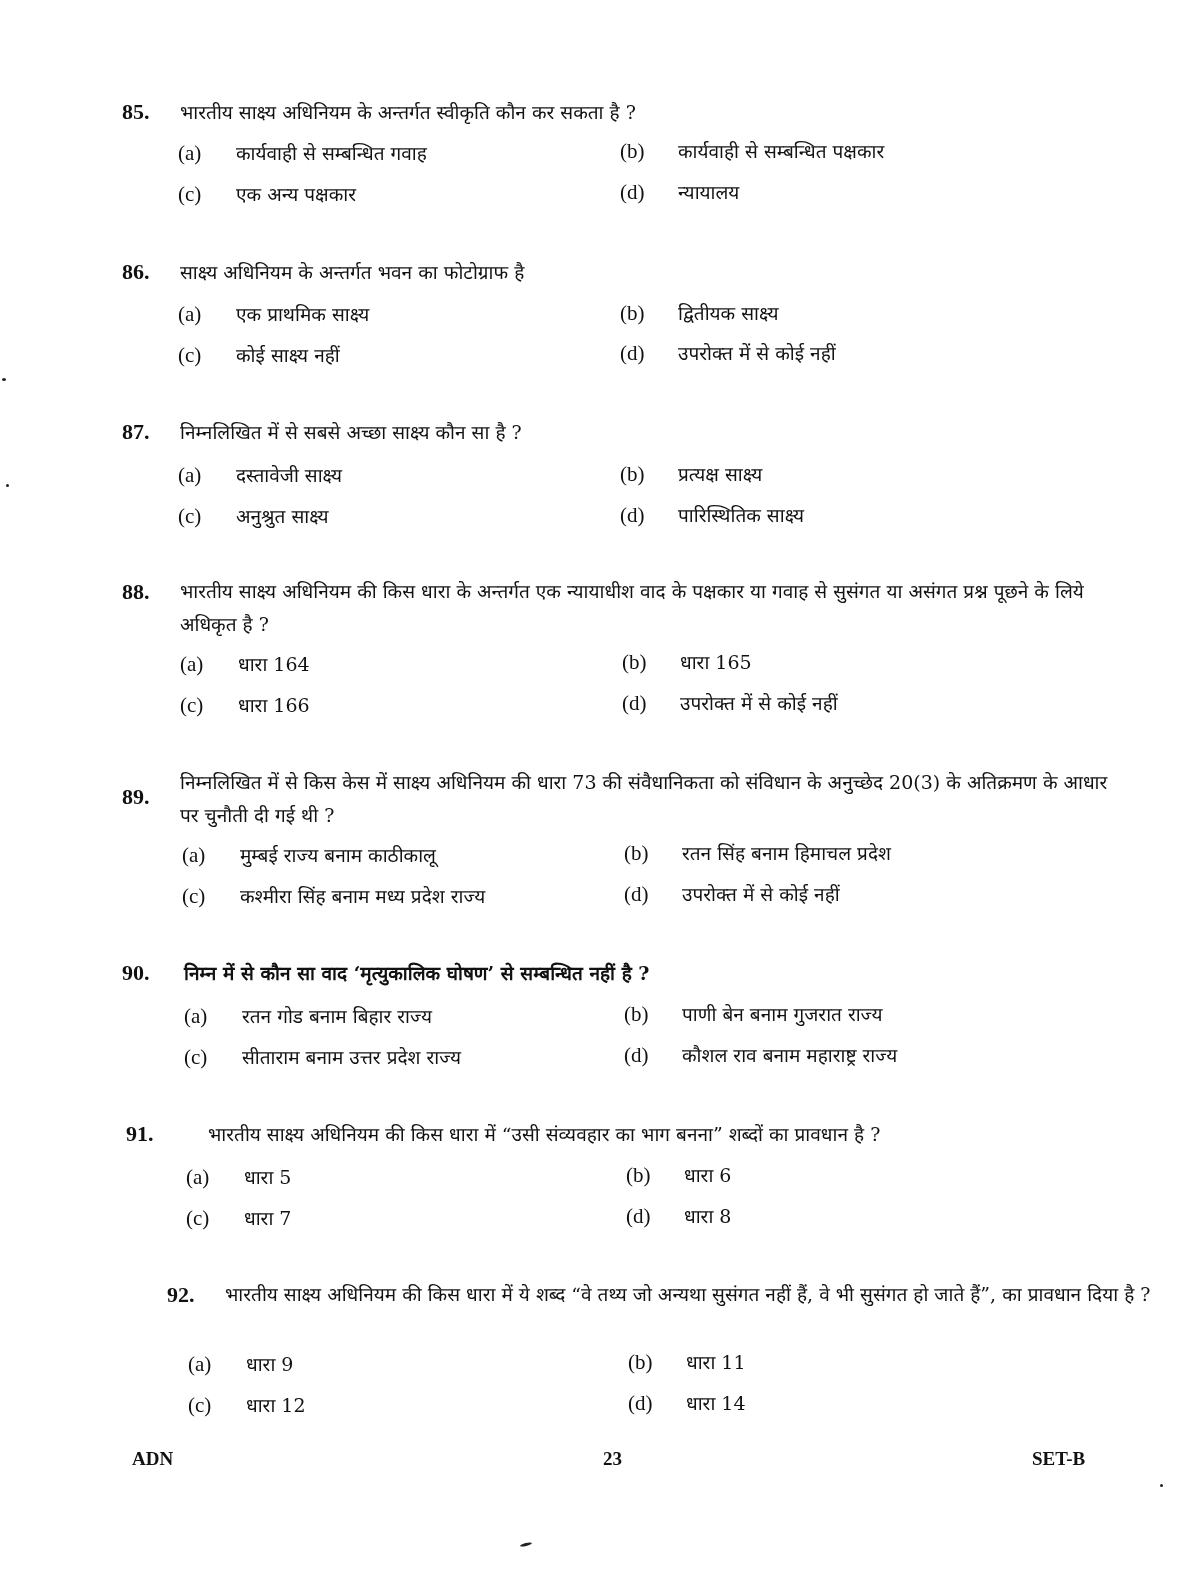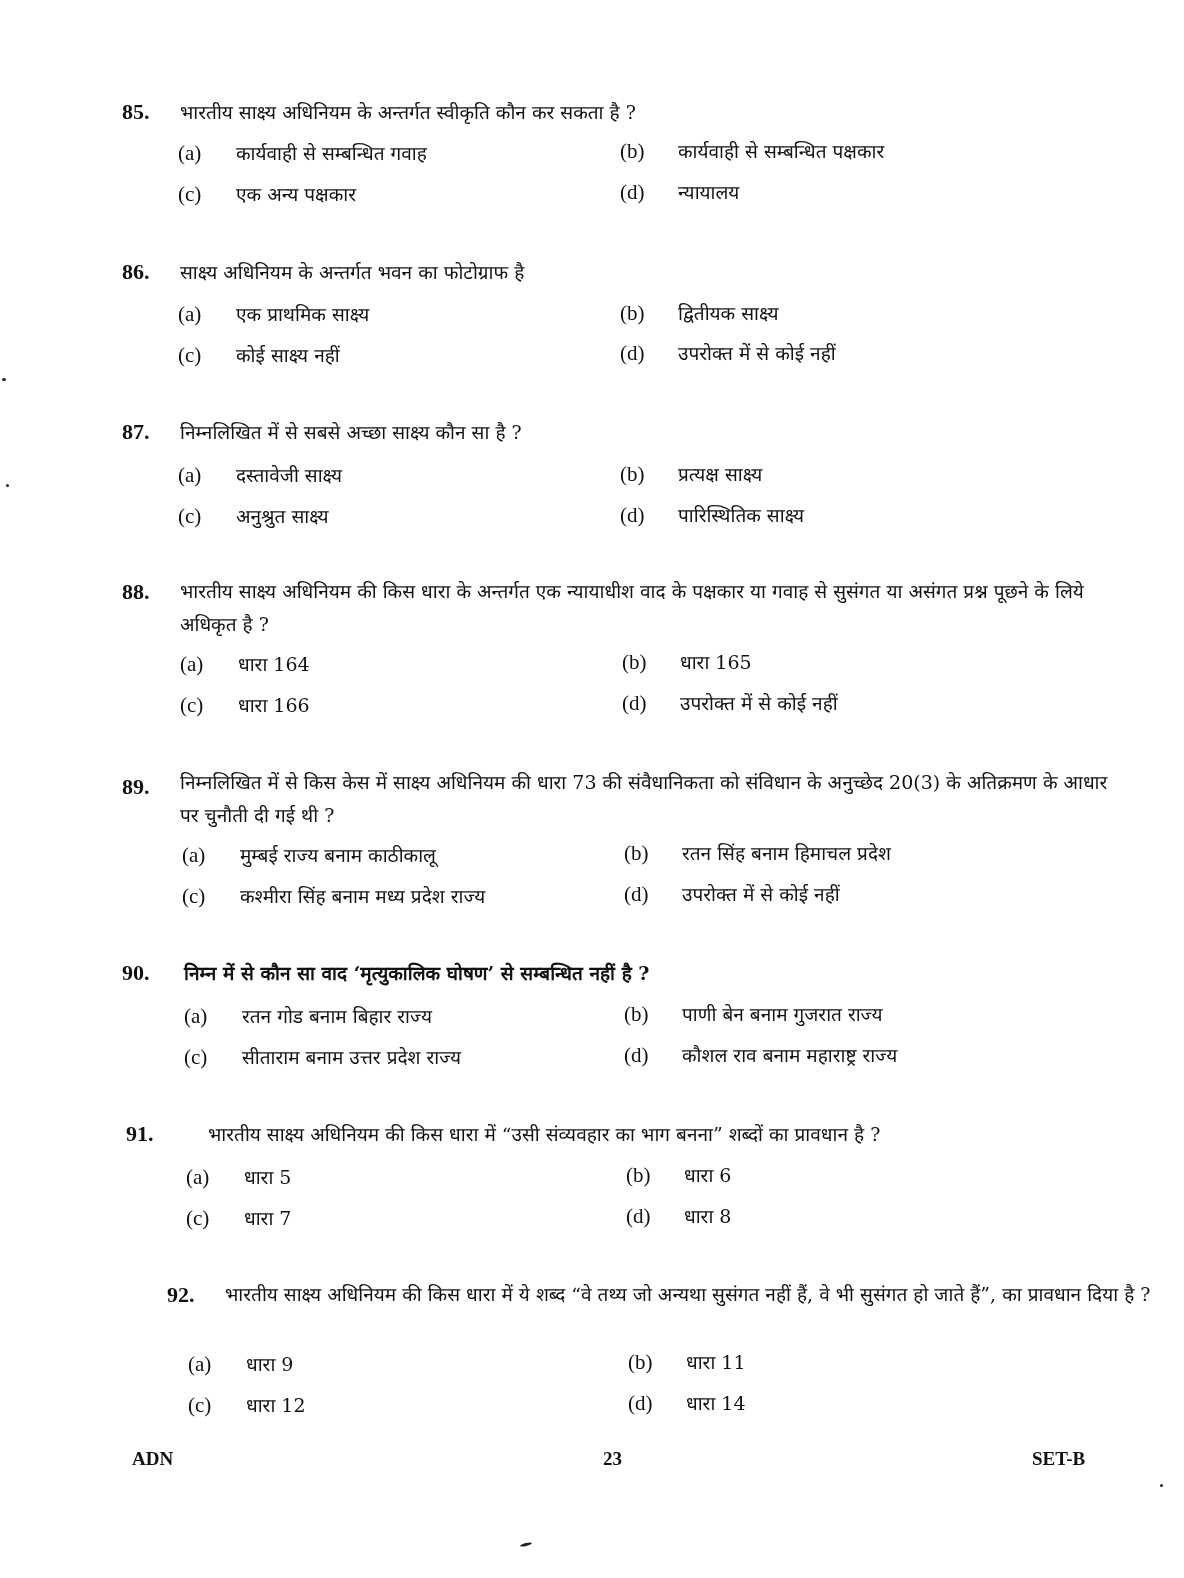--- a/index.html
+++ b/index.html
@@ -127,21 +127,21 @@
         <span class="opt-text">धारा 166</span>
       </div>
     <div class="opt" style="left:622px; top:111px;">
         <span class="opt-label">(d)</span>
         <span class="opt-text">उपरोक्त में से कोई नहीं</span>
       </div>
   </div>
 
   <div class="question" style="top:766px;">
     <div class="q-head" style="height:66px;">
-      <span class="q-num" style="top:5px;">89.</span>
+      <span class="q-num" style="top:15px;">89.</span>
       <span class="q-text">निम्नलिखित में से किस केस में साक्ष्य अधिनियम की धारा 73 की संवैधानिकता को संविधान के अनुच्छेद 20(3) के अतिक्रमण के आधार पर चुनौती दी गई थी ?</span>
     </div>
     <div class="opt" style="left:182px; top:72px;">
         <span class="opt-label">(a)</span>
         <span class="opt-text">मुम्बई राज्य बनाम काठीकालू</span>
       </div>
     <div class="opt" style="left:624px; top:70px;">
         <span class="opt-label">(b)</span>
         <span class="opt-text">रतन सिंह बनाम हिमाचल प्रदेश</span>
       </div>

